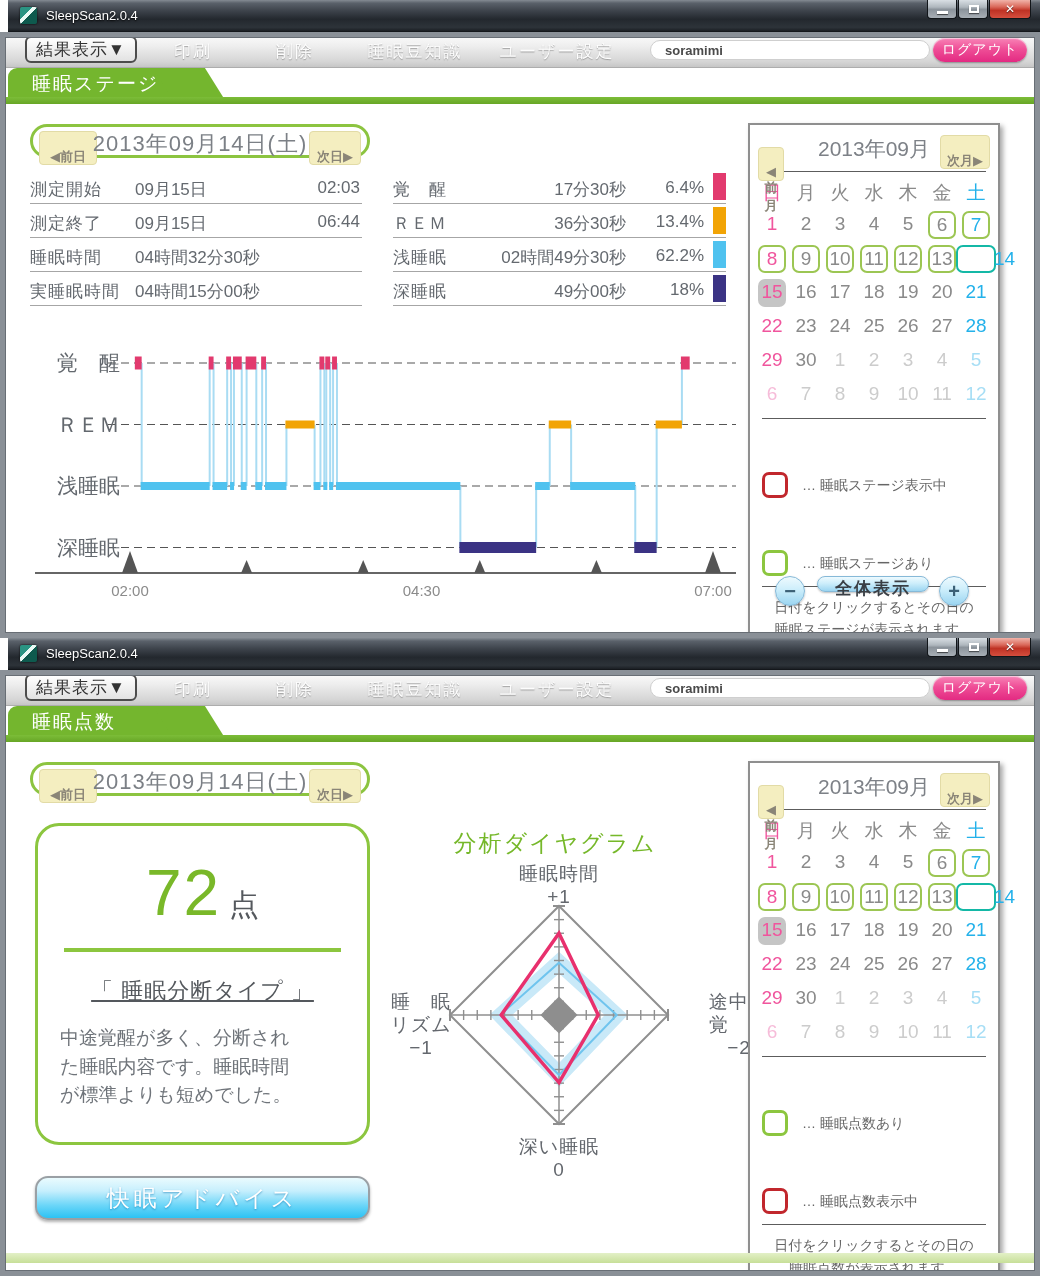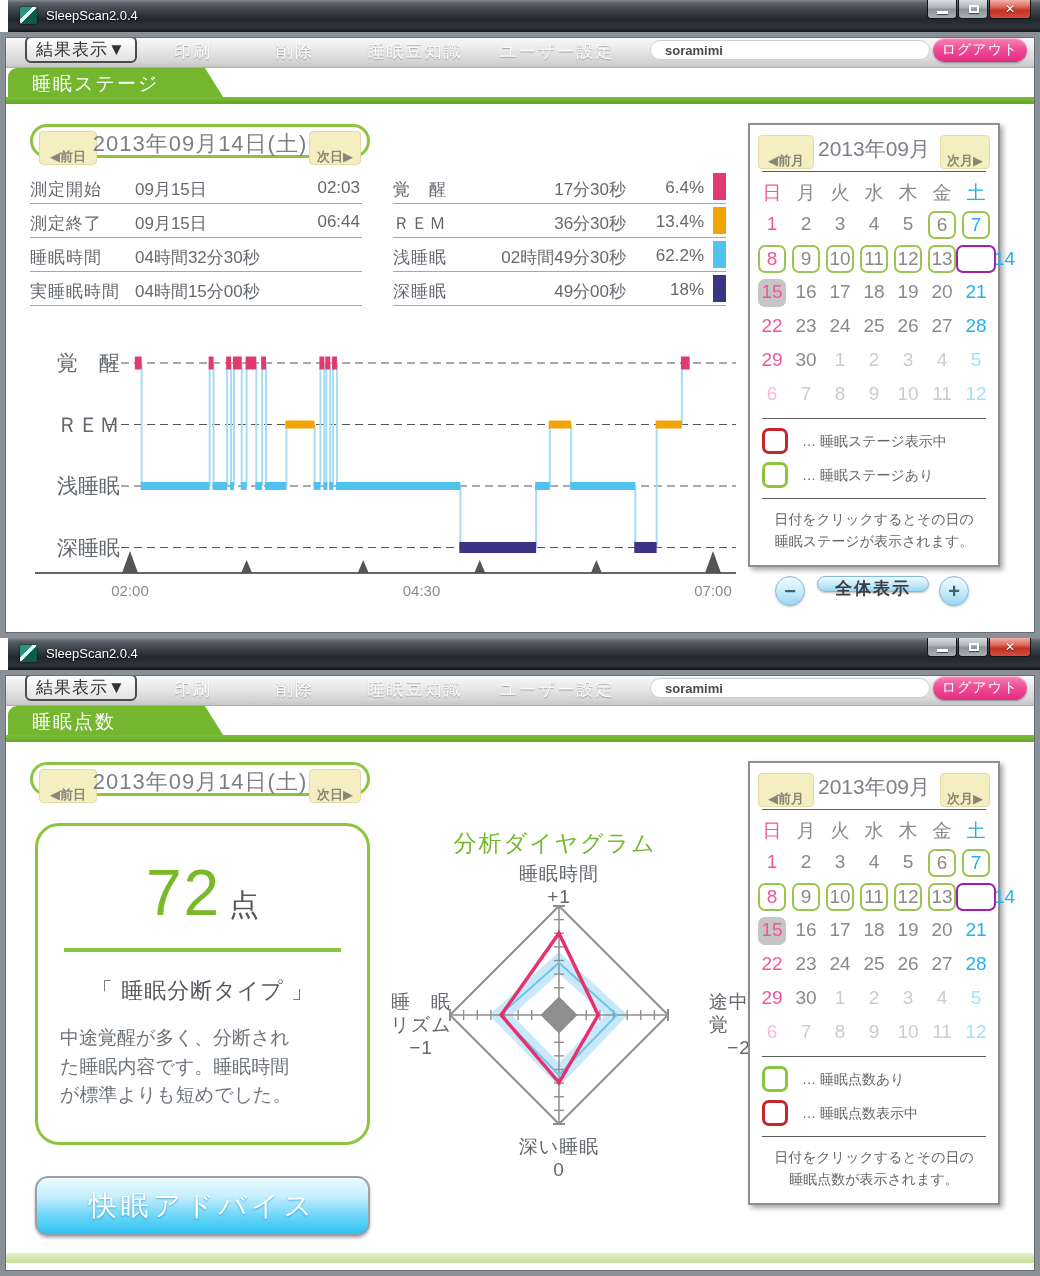--- a/index.html
+++ b/index.html
@@ -66,61 +66,61 @@
   .mtable .c2 { position:absolute; left:105px; top:8px; }
   .mtable .c3 { position:absolute; right:2px; top:8px; }
   .stable .c2 { position:absolute; right:100px; top:8px; }
   .stable .c3 { position:absolute; right:22px; top:8px; }
   .chip { position:absolute; right:0; top:3px; width:13px; height:27px; }
 
   
   .calendar { position:absolute; left:748px; top:123px; width:252px; background:#fff; border:2px solid #8f8f8f;
     box-shadow:3px 3px 5px rgba(0,0,0,.35); }
   .cal-head { position:relative; height:46px; }
-  .cal-prev { left:8px; top:10px; width:56px; } .cal-next { right:8px; top:10px; width:50px; }
+  .cal-prev { left:8px; top:22px; width:26px; } .cal-next { right:8px; top:10px; width:50px; }
   .cal-title { position:absolute; left:0; right:0; top:10px; text-align:center; font-size:21px; color:#7d8187; }
   .cal-div { margin:0 12px; border-top:1px solid #5c5c5c; }
   .cal-week, .cal-grid { display:grid; grid-template-columns:repeat(7,34px); justify-content:center; }
   .cal-week { padding:8px 0 2px; }
   .cal-week span { text-align:center; font-size:19px; height:26px; }
   .cal-grid { padding-bottom:6px; }
   .cal-cell { position:relative; width:34px; height:34px; display:flex; align-items:center; justify-content:center;
     font-size:19px; cursor:pointer; }
   .cal-cell .dd { position:relative; width:28px; height:28px; line-height:26px; text-align:center; border-radius:7px; }
   .box-green .dd { border:2px solid #9cc653; line-height:23px; }
-  .box-red .dd { border:2px solid #a21caf; line-height:23px;padding-left:36px; }
+  .box-red .dd { border:2px solid #14b8a6; line-height:23px;padding-left:36px; }
   .today .dd { background:#c5c5c5; }
   .t-sun{color:#f0559d;} .t-sat{color:#23b1ea;} .t-wk{color:#8a8a8a;}
   .faded.t-sun{color:#f6bcd9;} .faded.t-sat{color:#a7def5;} .faded.t-wk{color:#cccccc;}
   .legend { padding:7px 10px 4px; }
-  .leg-item { position:relative; height:34px; }
+  .leg-item { position:relative; height:34px;margin-top:44px; }
   .leg-box { position:absolute; left:2px; top:2px; width:26px; height:26px; border-radius:7px; background:#fff; }
   .leg-box.red { border:3px solid #c1272d; } .leg-box.green { border:3px solid #8cc63f; }
   .leg-text { position:absolute; left:42px; top:7px; font-size:14px; color:#666; }
   .cal-note { padding:9px 6px 12px; font-size:14px; color:#666; text-align:center; white-space:pre-line; line-height:1.6; }
 
   
   .zoomctl { position:absolute; left:775px; top:575px; width:200px; height:32px; }
   .zbtn { position:absolute; border:1.5px solid #86b9d8; background:linear-gradient(#eefafe 0%,#cdeefb 45%,#9bd5f1 100%);
     color:#3c6076; font-family:inherit; box-shadow:0 1px 2px rgba(0,0,0,.25); }
   .z-minus { left:0; top:1px; width:30px; height:30px; border-radius:50%; font-size:20px; font-weight:bold; }
   .z-fit { left:42px; top:1px; width:112px; height:16px; border-radius:15px; font-size:17px; font-weight:bold; color:#3a3f45; letter-spacing:2px; }
   .z-plus { left:164px; top:1px; width:30px; height:30px; border-radius:50%; font-size:20px; font-weight:bold; }
 
   
   .score-card { position:absolute; left:35px; top:185px; width:335px; height:322px; border:3px solid #8cc63f; border-radius:24px; background:#fff; }
   .score-line1 { position:absolute; left:0; right:0; top:30px; text-align:center; }
   .score-num { font-size:64px; color:#79b829; letter-spacing:2px; }
   .score-unit { font-size:30px; color:#55595e; margin-left:8px; }
   .score-rule { position:absolute; left:26px; right:26px; top:122px; height:4px; background:#8cc63f; }
-  .score-type { position:absolute; left:0; right:0; top:150px; text-align:center; font-size:22px; color:#54585d; letter-spacing:1px; }
+  .score-type { position:absolute; left:0; right:0; top:150px; text-align:center; font-size:22px; color:#54585d; letter-spacing:1px;text-decoration:underline; }
   .score-desc { position:absolute; left:22px; top:198px; font-size:19px; color:#6f747a; line-height:1.5; white-space:pre-line; }
-  .advice-btn { position:absolute; left:35px; top:538px; width:335px; height:60px; border:2px solid #9aa0a5; border-radius:13px;
+  .advice-btn { position:absolute; left:35px; top:538px; width:335px; height:44px; border:2px solid #9aa0a5; border-radius:13px;
     background:linear-gradient(#eafbfe 0%,#c7effd 32%,#6cd6f8 68%,#2cc2f4 100%);
-    color:#fff; font-size:28px; letter-spacing:4px; font-family:inherit;
+    color:#fff; font-size:23px; letter-spacing:4px; font-family:inherit;
     text-shadow:0 1px 2px rgba(0,110,170,.55); box-shadow:0 2px 3px rgba(0,0,0,.3); }
 
   
   .radar-title { position:absolute; left:430px; top:190px; width:250px; text-align:center; font-size:23px; color:#76b82a; letter-spacing:2px; }
   .radar-svg { position:absolute; left:414px; top:227px; }
   .radar-label { position:absolute; text-align:center; font-size:19px; color:#64686e; line-height:23px; white-space:pre-line; letter-spacing:1px; }
   .rl-top { left:489px; top:224px; width:140px; }
   .rl-right { left:696px; top:352px; width:86px; }
   .rl-bottom { left:489px; top:497px; width:140px; }
   .rl-left { left:381px; top:352px; width:80px; }

